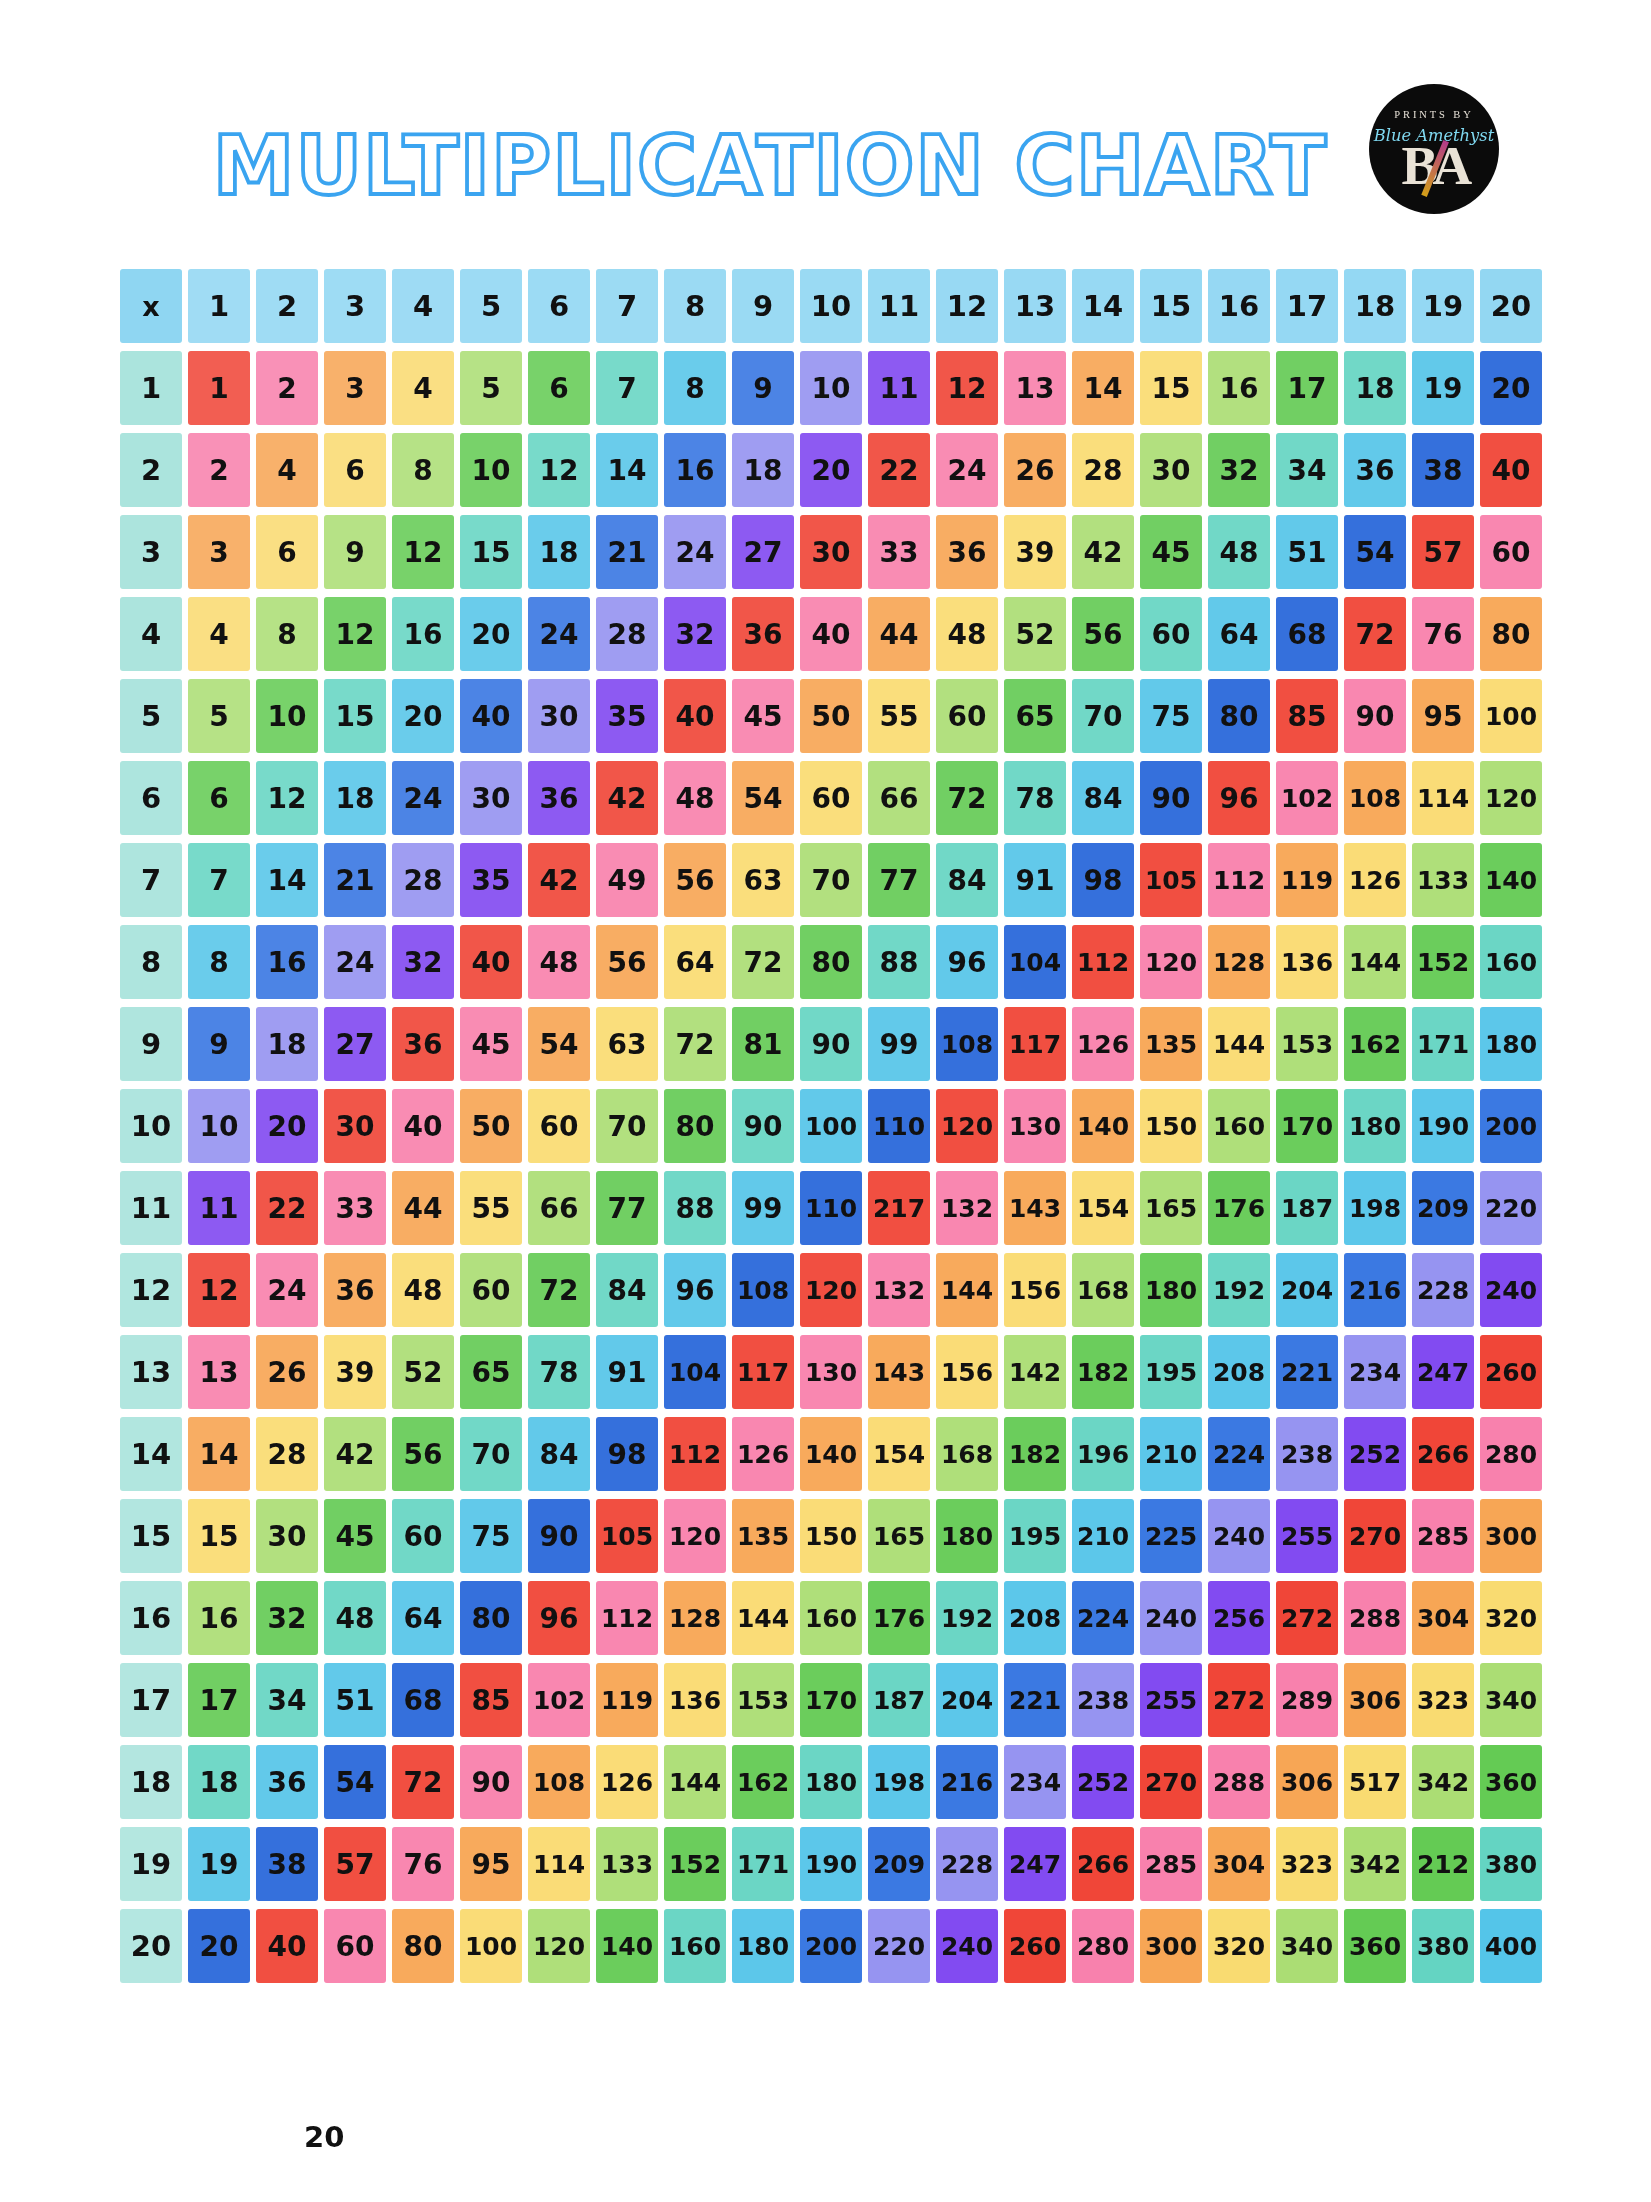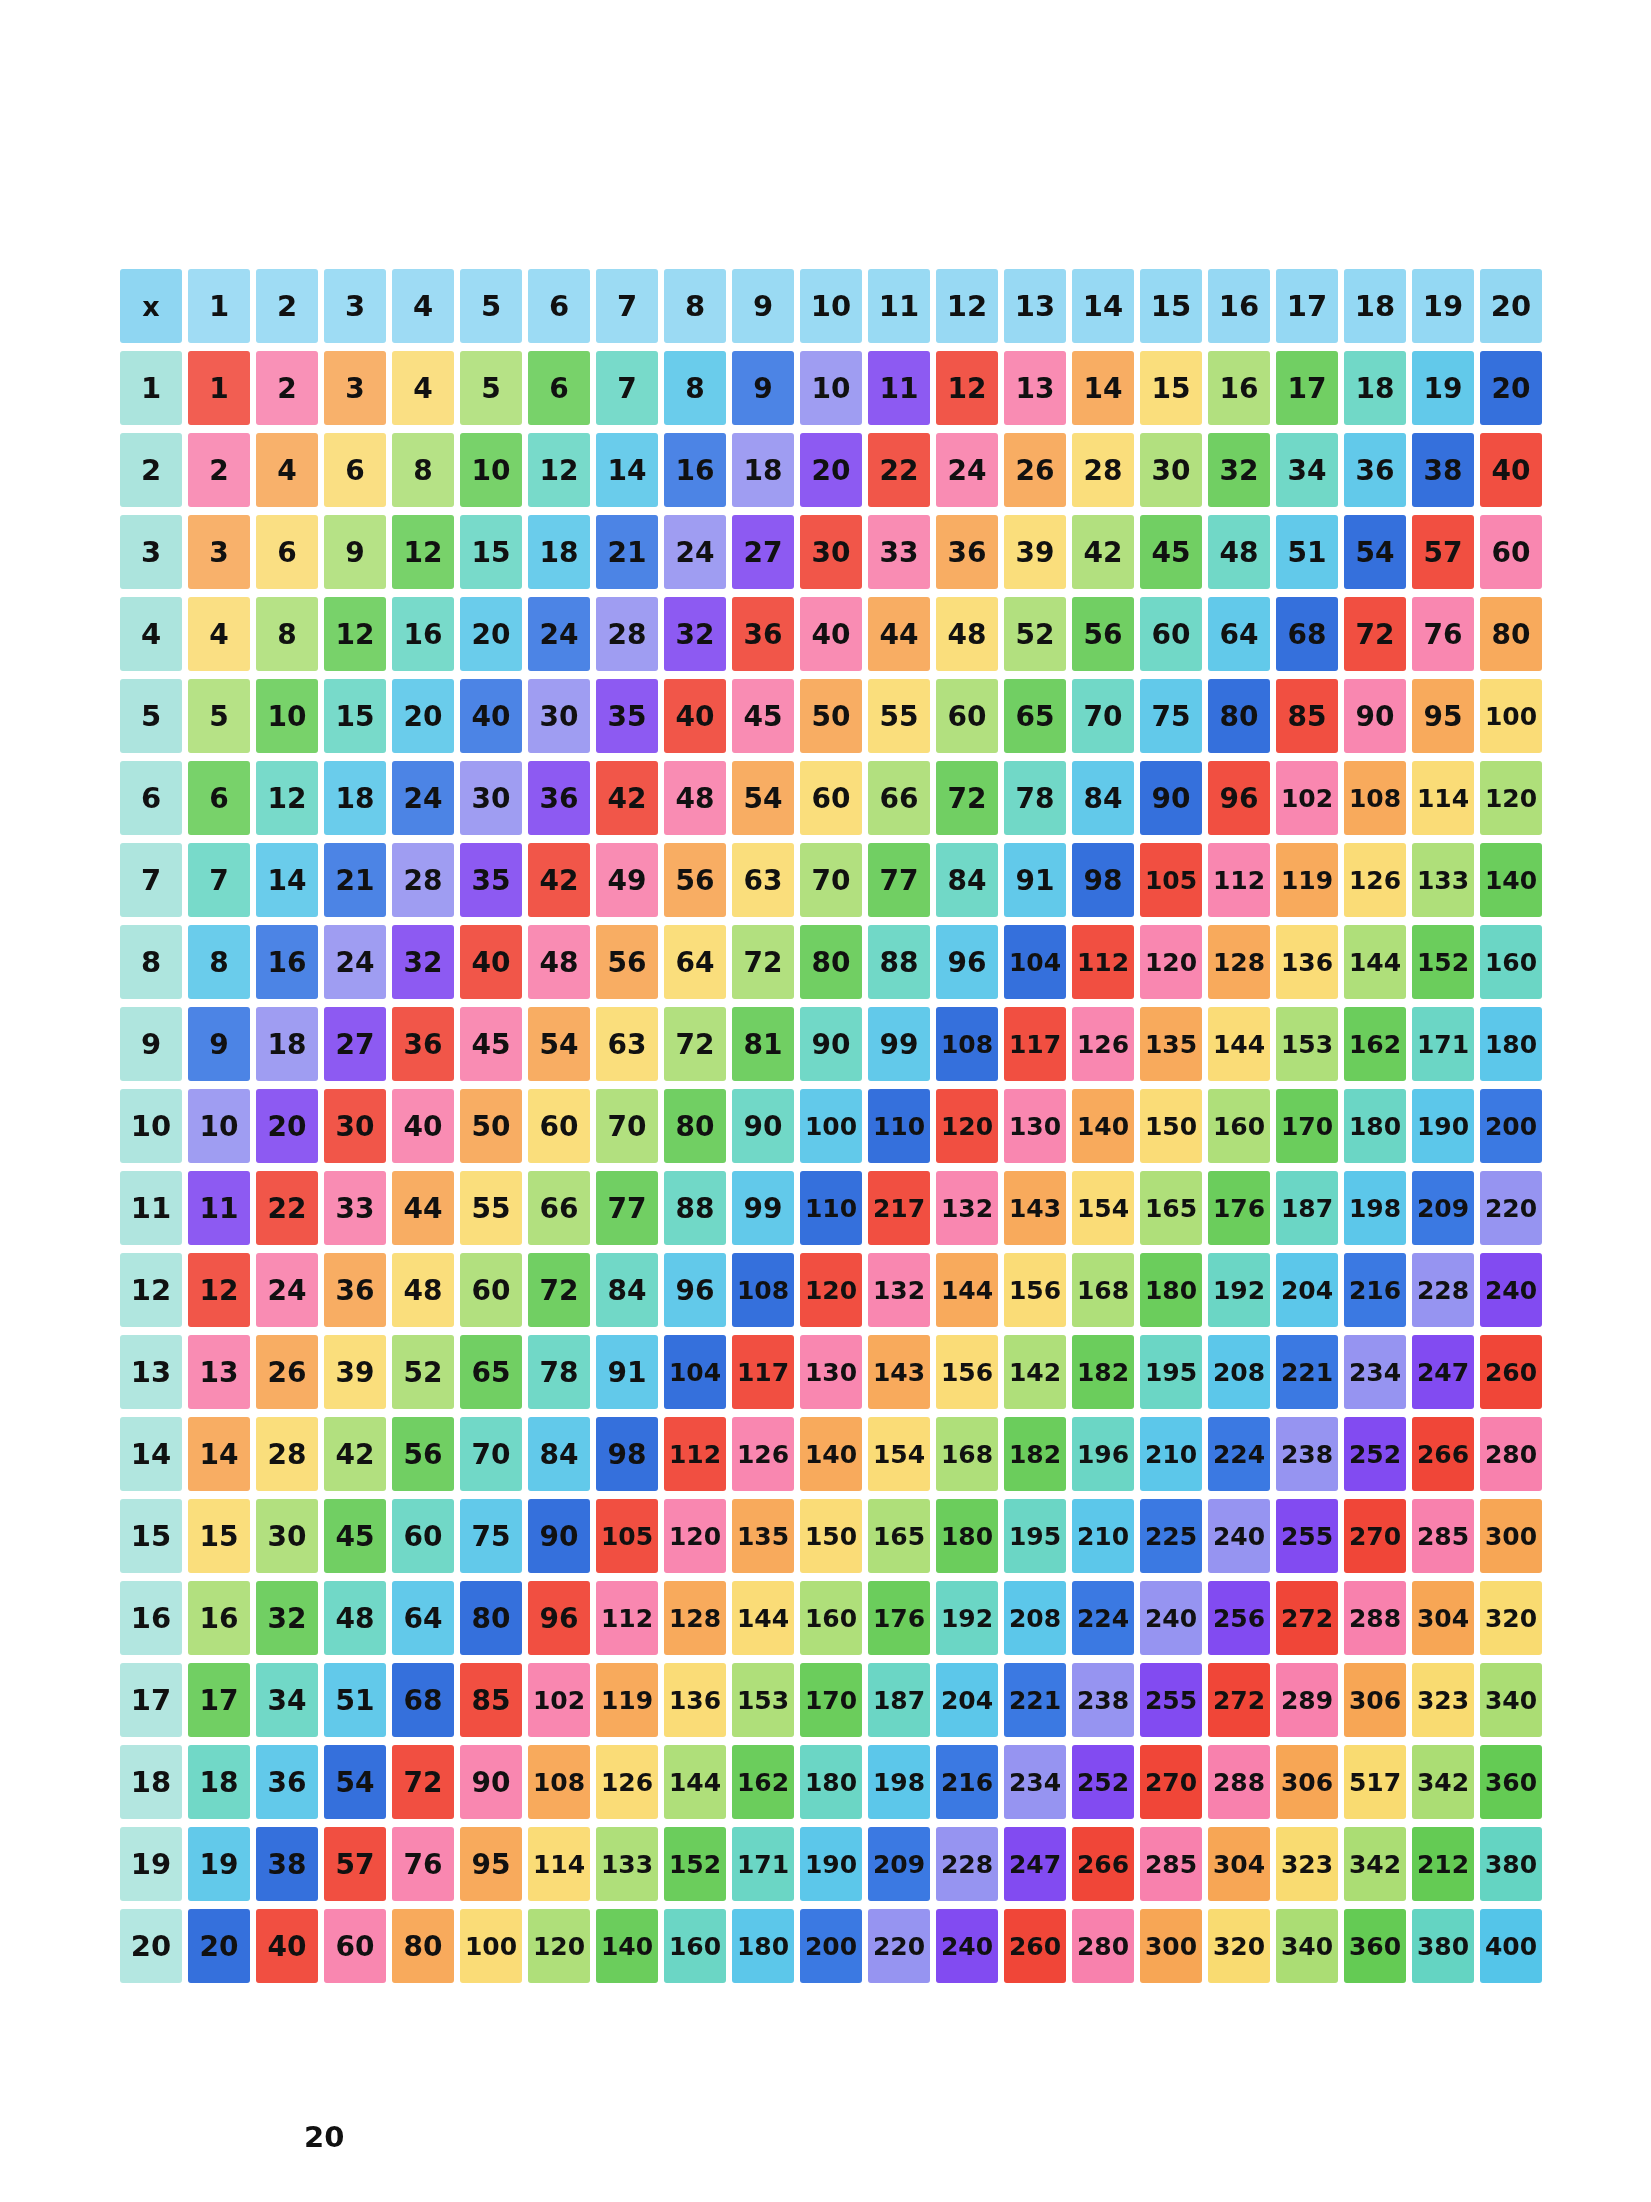--- a/index.html
+++ b/index.html
@@ -144,21 +144,30 @@
     font-size: 29px;
     font-weight: bold;
     color: #111111;
   }
 </style>
 </head>
 <body>
 
 <div class="page">
 
+  <div class="title-row">
+    <div class="chart-title">MULTIPLICATION CHART</div>
+  </div>
 
+  <div class="logo">
+    <div class="logo-top">PRINTS BY</div>
+    <div class="logo-mono">BA</div>
+    <div class="logo-slash"></div>
+    <div class="logo-script">Blue Amethyst</div>
+  </div>
 
   <div class="grid" id="grid">
       <div class="cell head">
         <div class="swatch" style="background: rgb(143, 214, 242);"></div>
         <span class="txt" style="font-size: 27px;">x</span>
       </div>
       <div class="cell head">
         <div class="swatch" style="background: rgb(160, 220, 244);"></div>
         <span class="txt" style="font-size: 29px;">1</span>
       </div>

